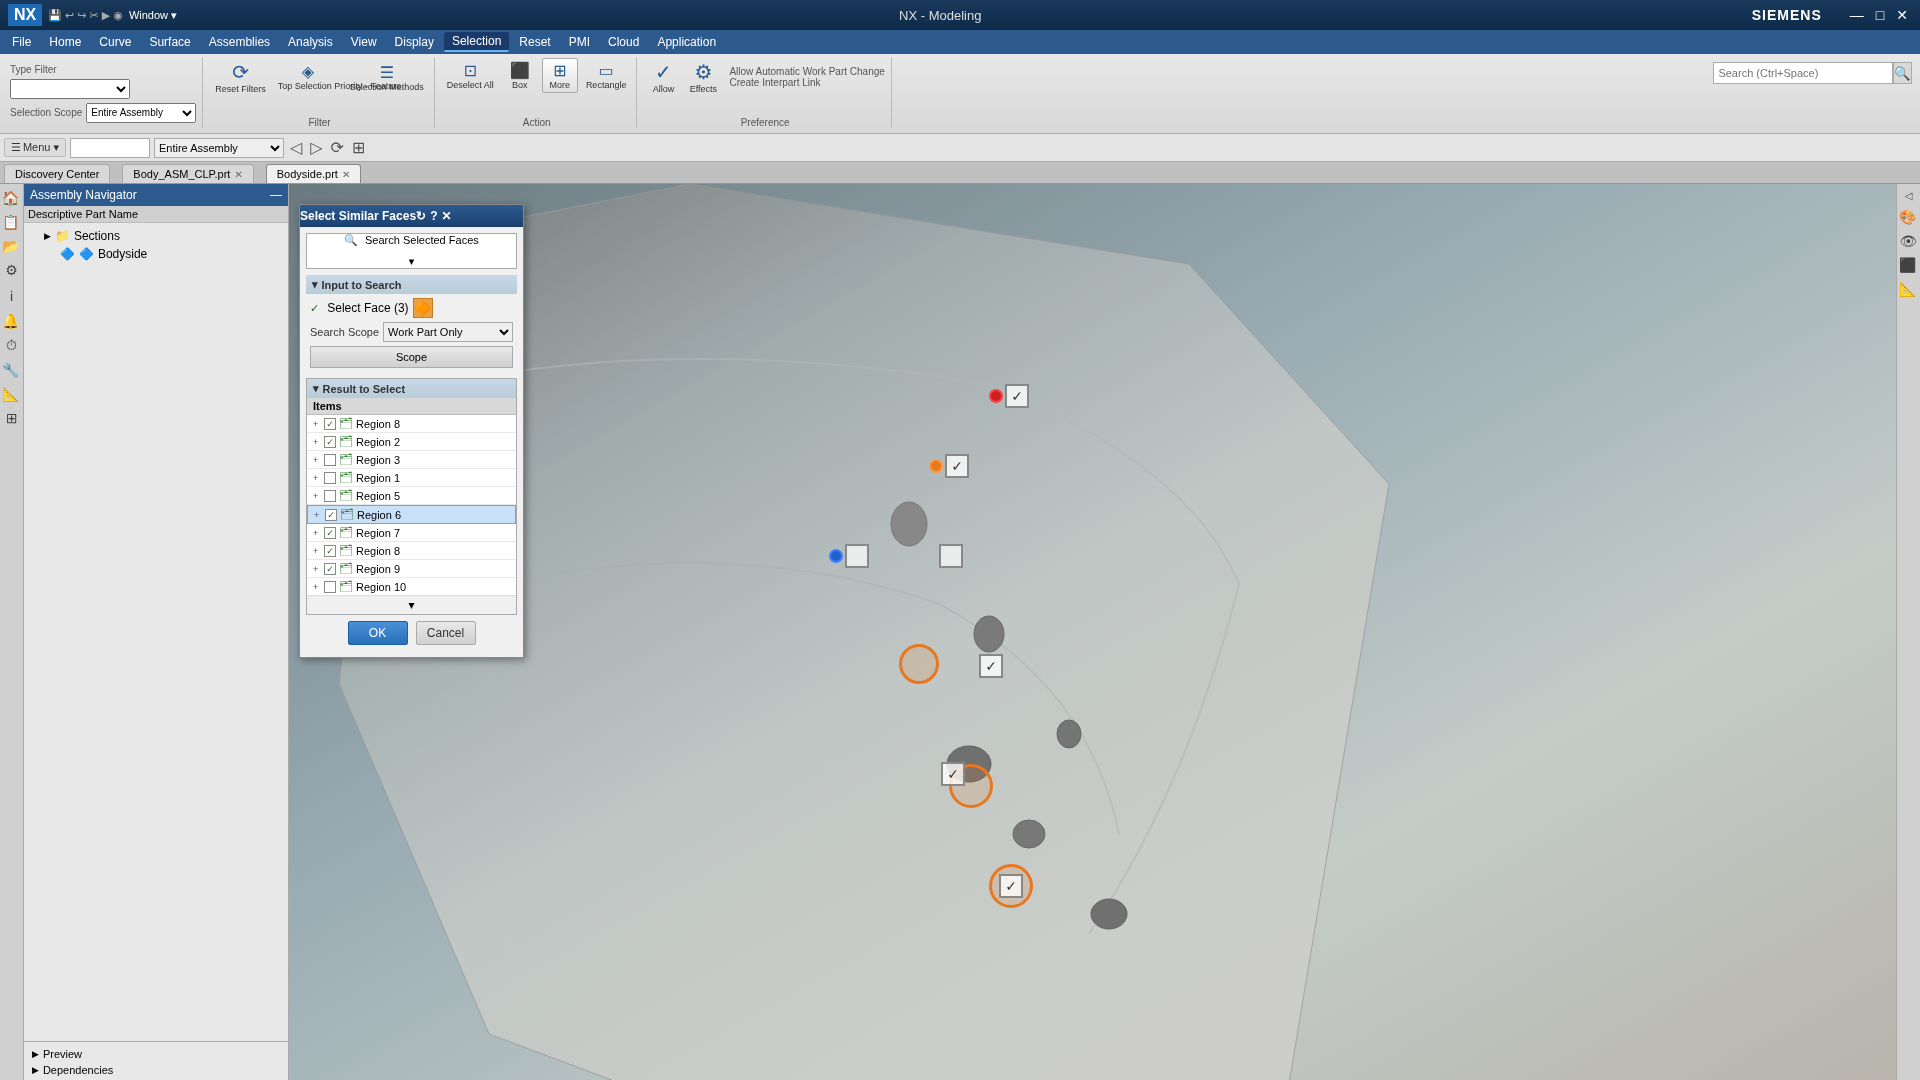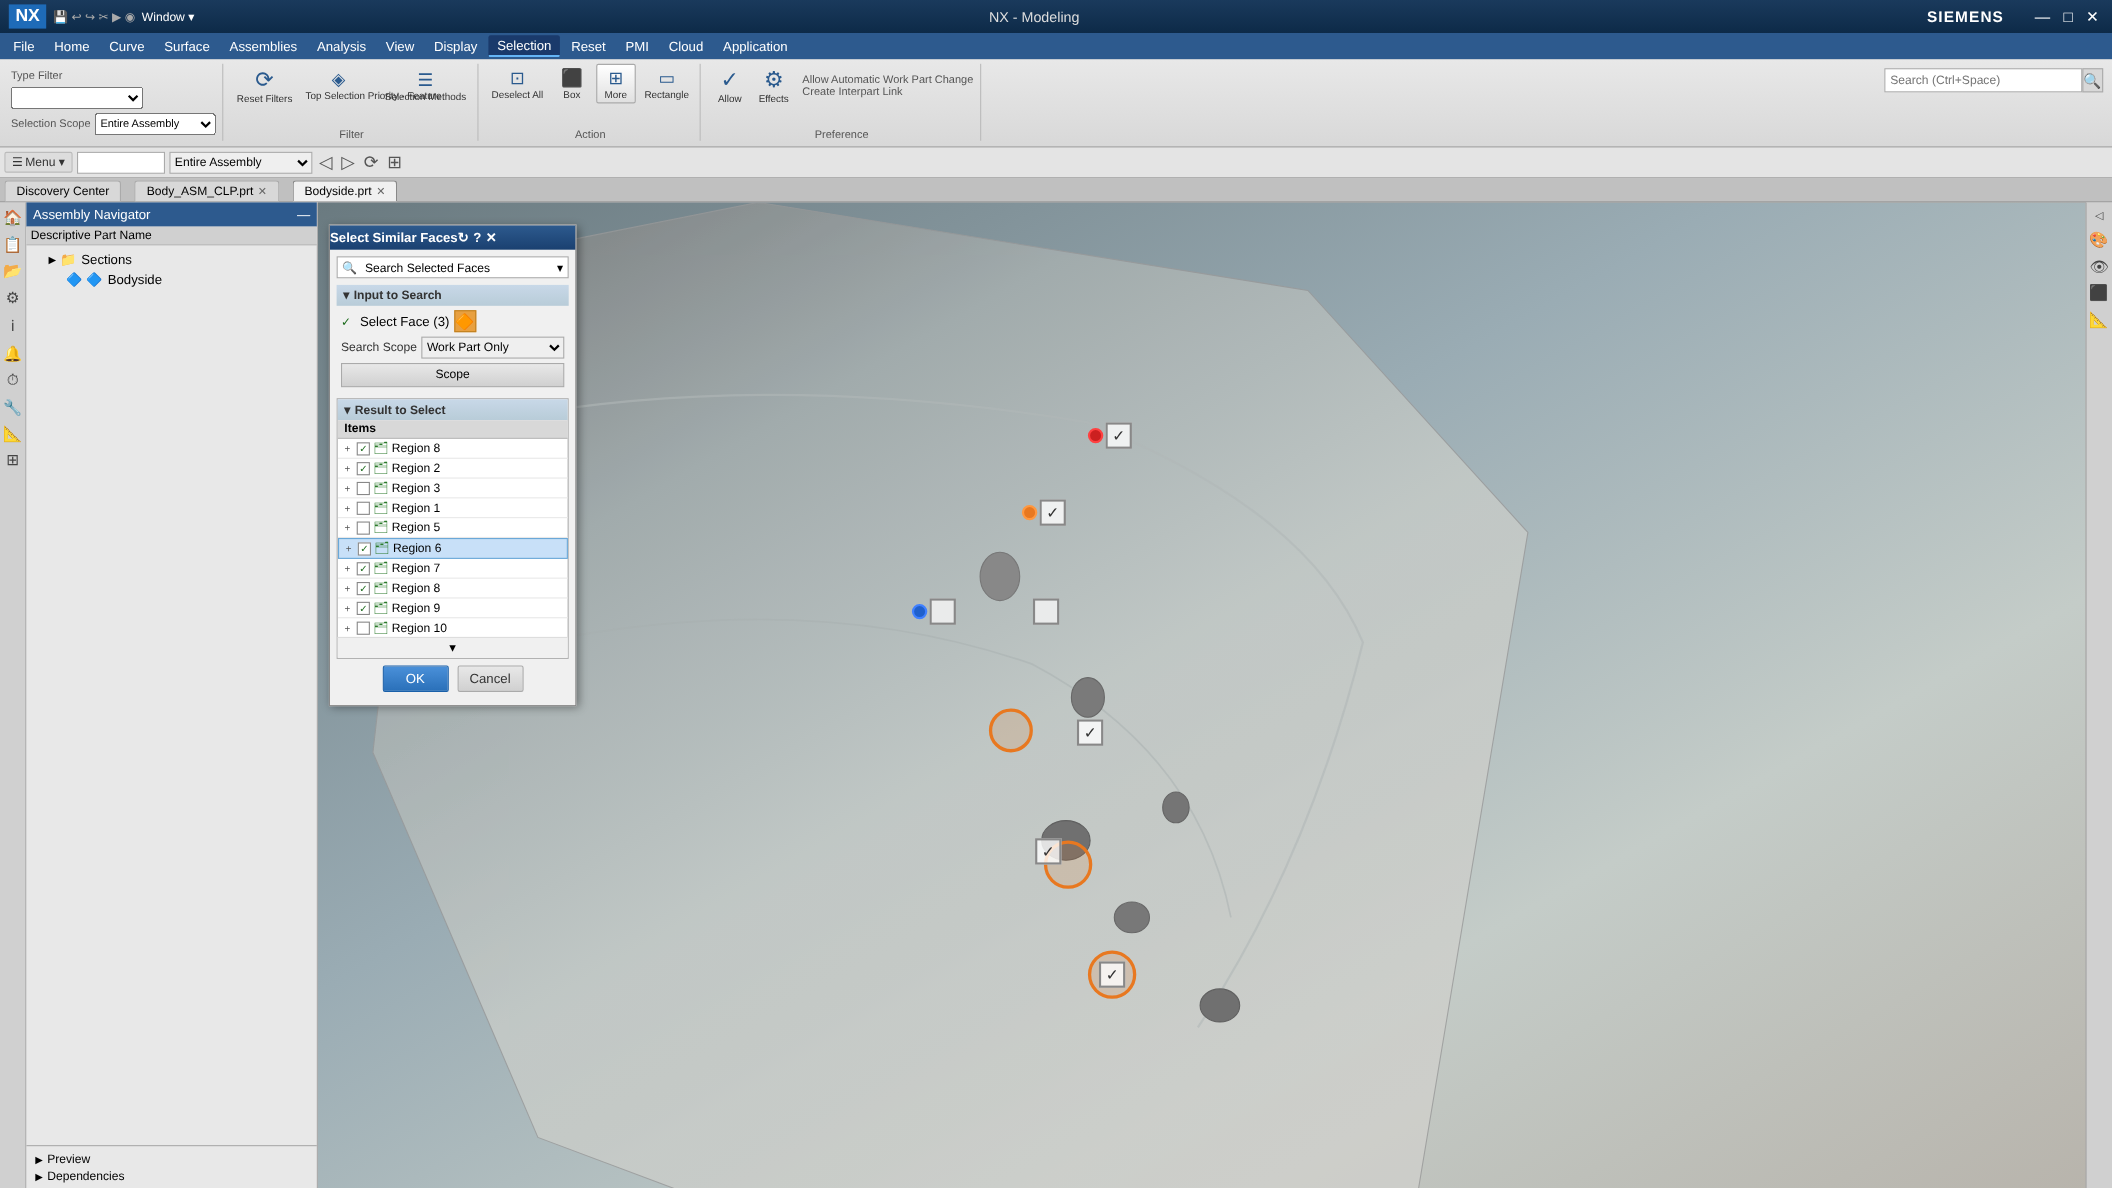--- a/index.html
+++ b/index.html
@@ -220,30 +220,31 @@
       align-items: center;
       font-size: 12px;
       font-weight: bold;
     }
     #dialog-header-icons { display: flex; gap: 4px; }
     #dialog-header-icons span { cursor: pointer; font-size: 12px; }
     #dialog-body { padding: 6px; }
 
     .dialog-dropdown {
       width: 100%;
-      height: 20px;
+      height: 36px;
       font-size: 11px;
       border: 1px solid #aaa;
       background: white;
       padding: 0 4px;
       display: flex;
       align-items: center;
       justify-content: space-between;
       cursor: pointer;
       margin-bottom: 6px;
+      flex-direction: column;
     }
 
     .section-header {
       background: linear-gradient(to bottom, #c8d8e8, #b8ccd8);
       padding: 3px 6px;
       font-size: 11px;
       font-weight: bold;
       color: #333;
       display: flex;
       align-items: center;

